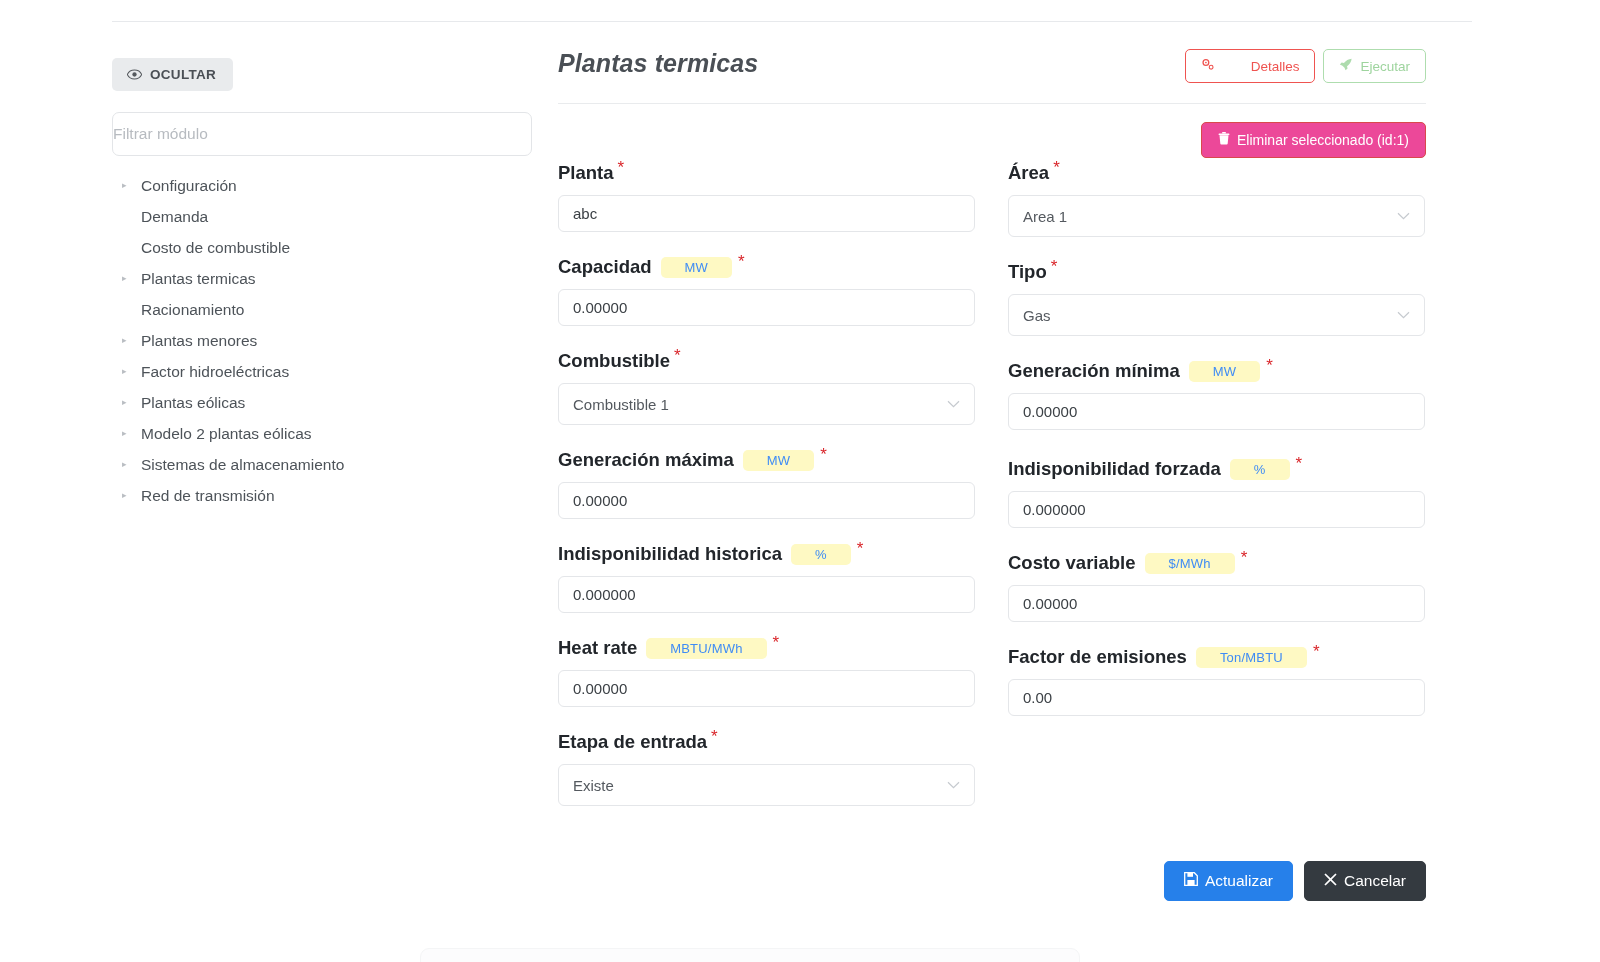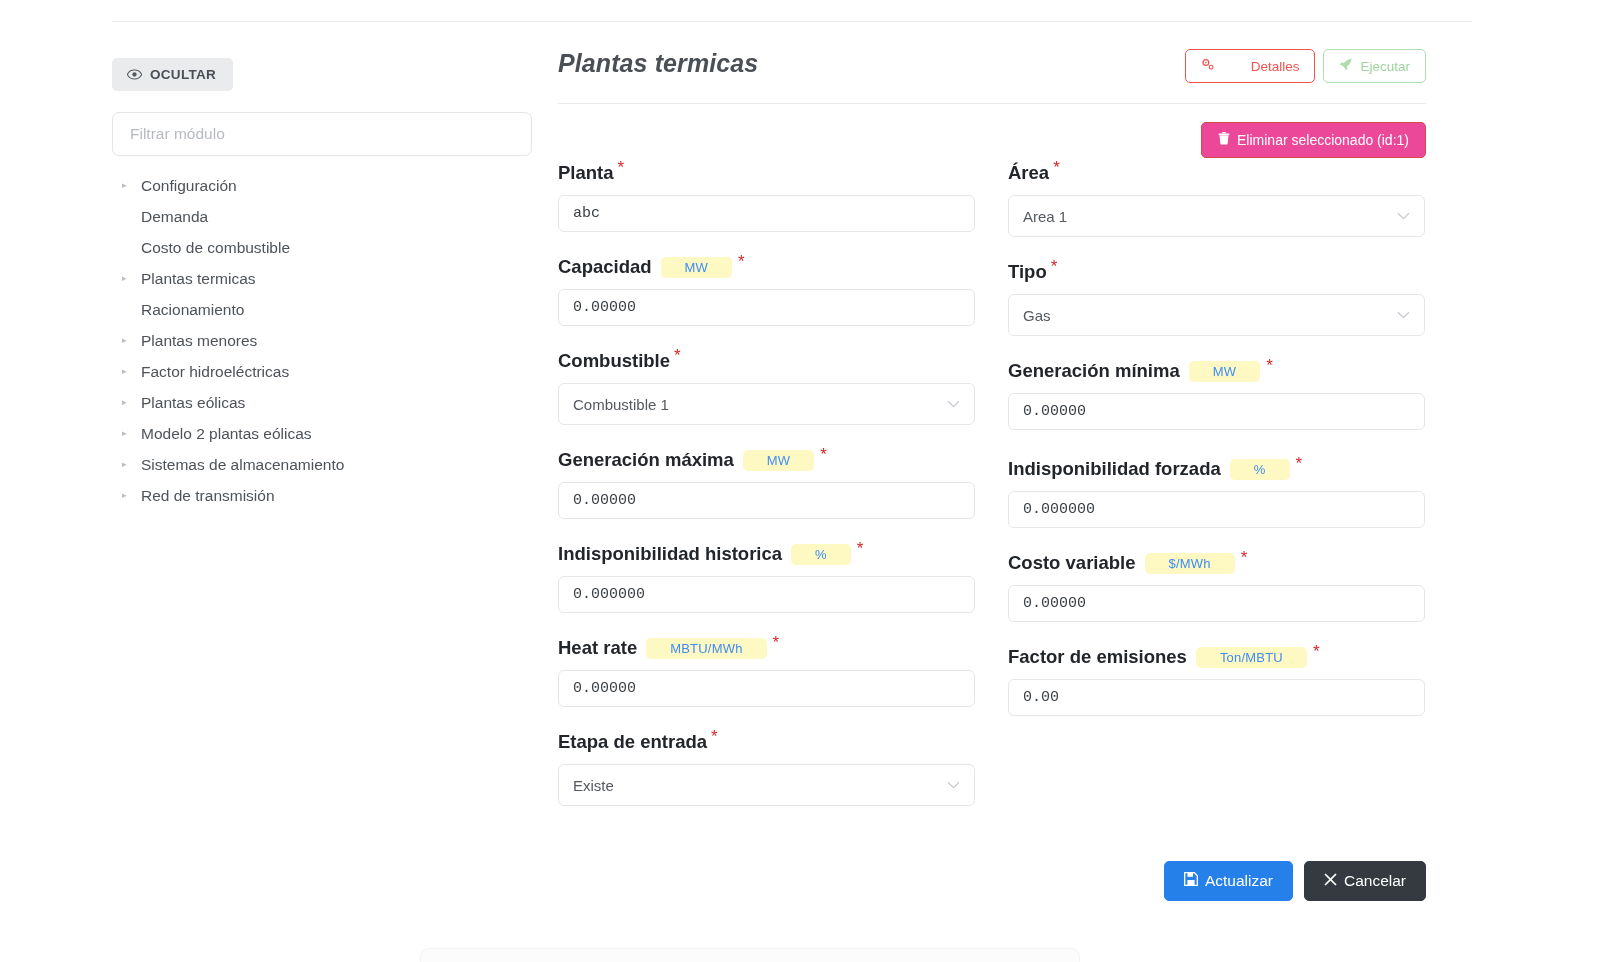--- a/index.html
+++ b/index.html
@@ -51,21 +51,21 @@
   }
   .hide-button svg { display: block; }
 
   .filter-input {
     display: block;
     margin-top: 21px;
     width: 420px;
     height: 44px;
     border: 1px solid #e3e5e8;
     border-radius: 7px;
-    padding: 0 17px;
+    padding: 0 0;
     font-size: 15.5px;
     color: #5a5f66;
     background: #fff;
     font-family: "Liberation Sans", sans-serif;
     outline: none;
   }
   .filter-input::placeholder { color: #b7bbc0; }
 
   .tree { margin-top: 14px; list-style: none; padding: 0; }
   .tree-item {
@@ -218,21 +218,21 @@
     height: 37px;
     border: 1px solid #e4e6e9;
     border-radius: 6px;
     background: #fff;
     display: flex;
     align-items: center;
     padding: 0 14px;
     font-size: 15px;
     color: #4d5359;
   }
-  .control.input-value { color: #3b4045; font-family: Liberation Mono, monospace; }
+  .control.input-value { color: #3b4045; }
   .control.select {
     height: 42px;
     justify-content: space-between;
     color: #54595f;
   }
   .chev {
     color: #c6cacf;
     display: flex;
     align-items: center;
   }

